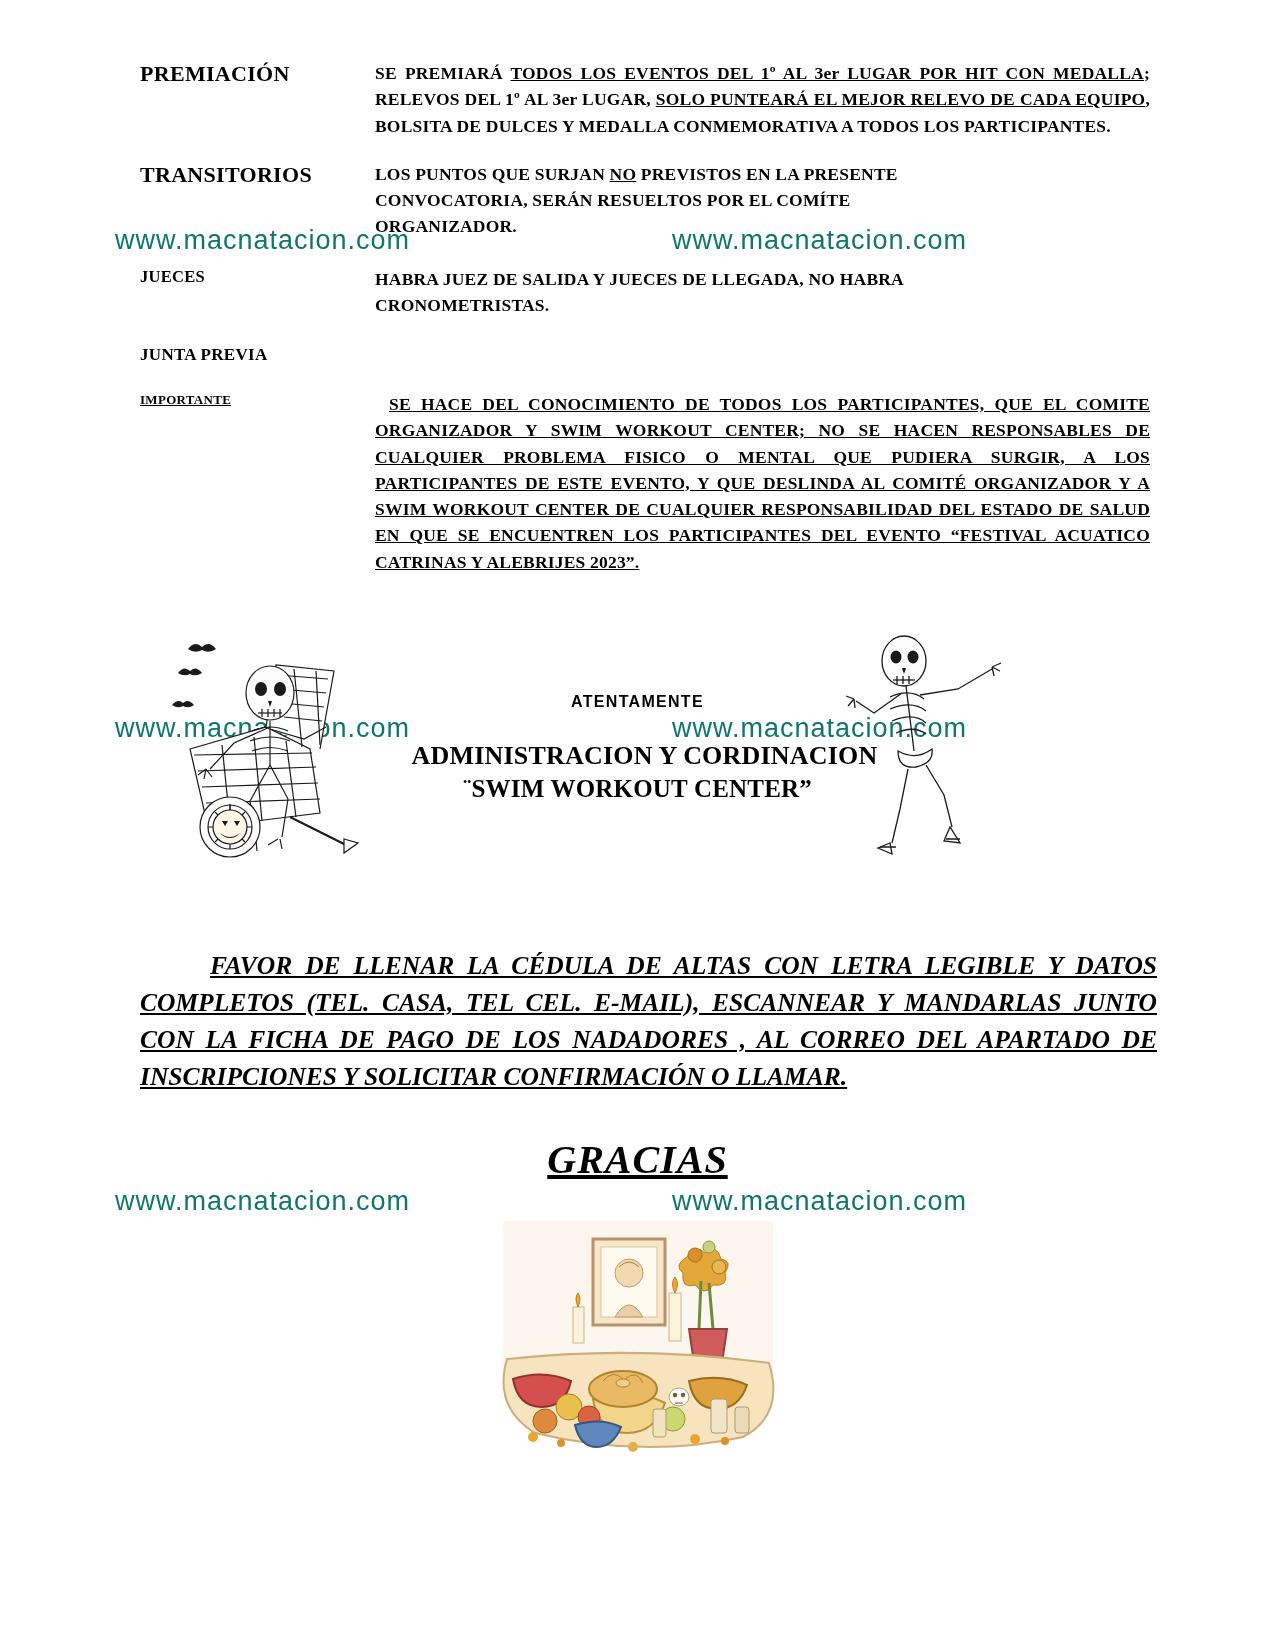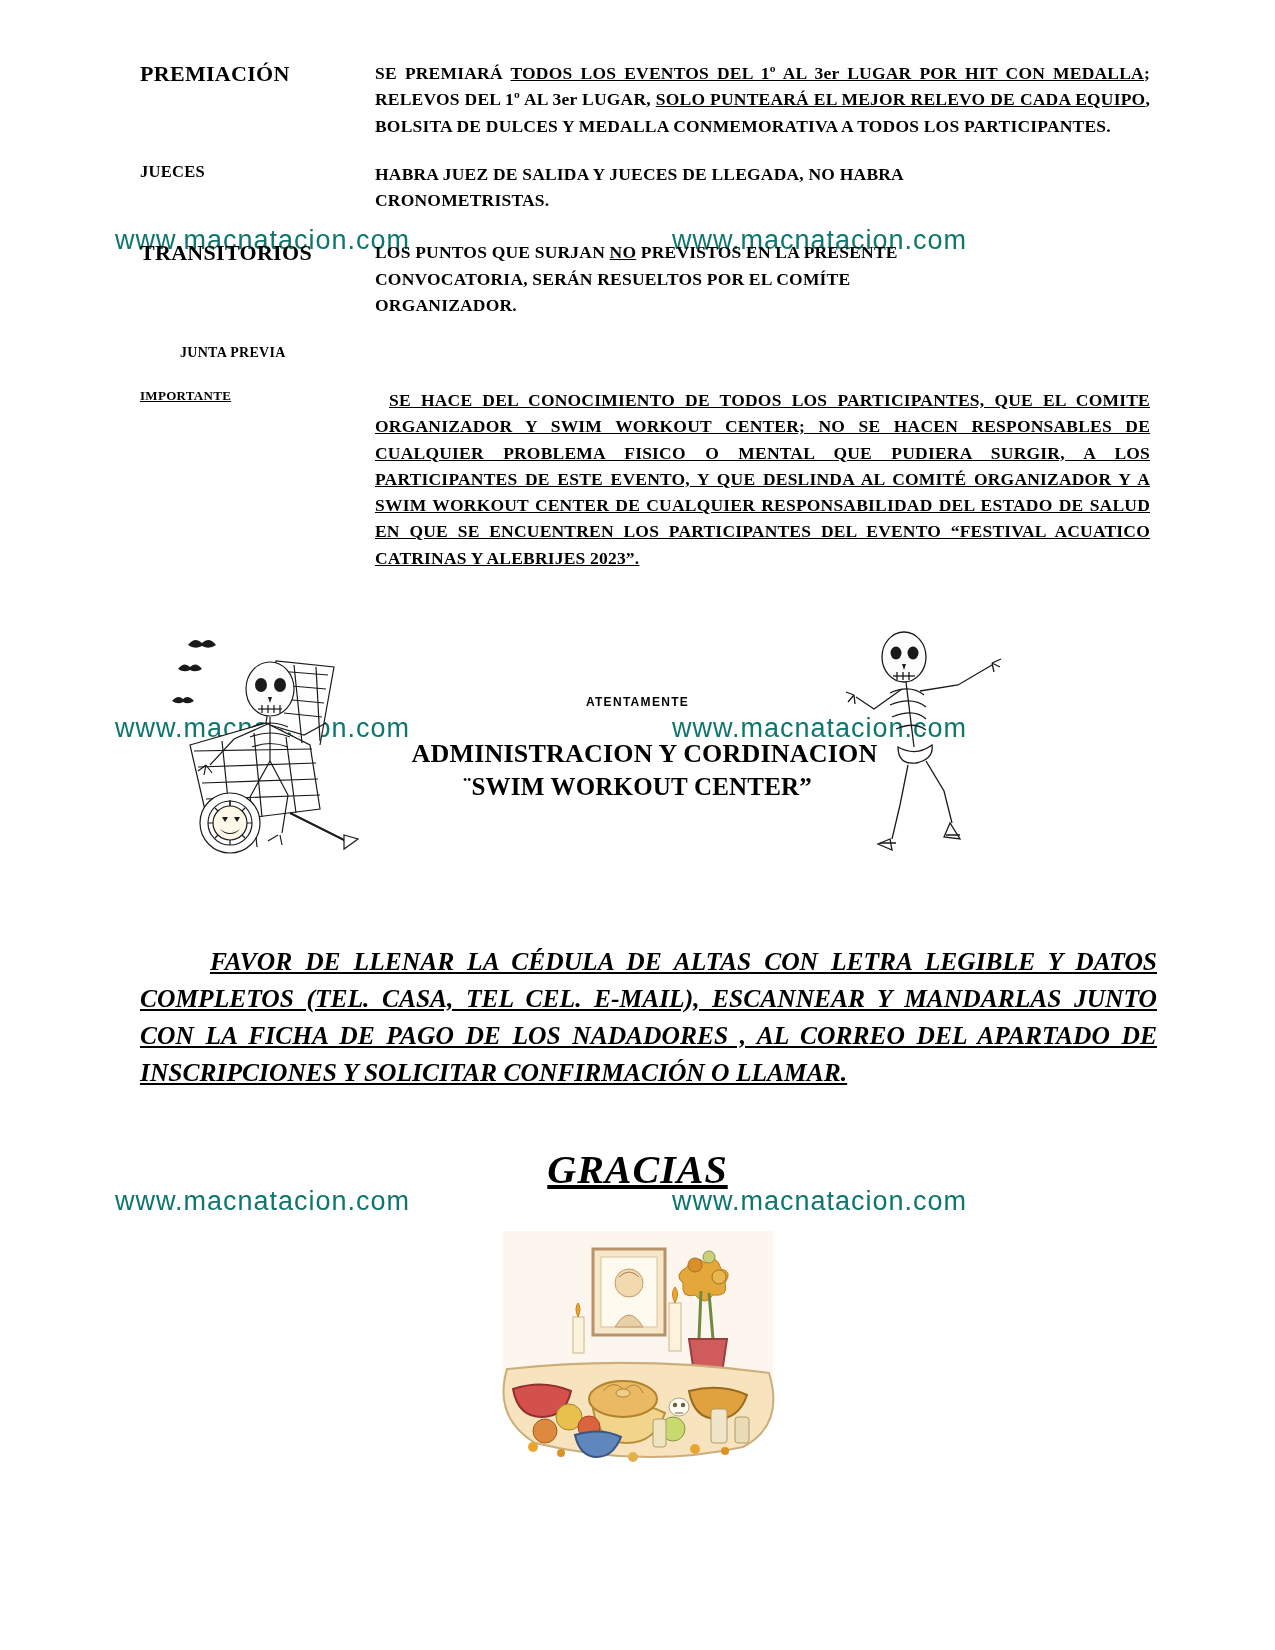--- a/index.html
+++ b/index.html
@@ -75,23 +75,22 @@
   }
   .sig-center {
     position: absolute;
     left: 0; right: 0;
     top: 62px;
     text-align: center;
   }
   .sig-atent {
     font-family: "Liberation Sans", sans-serif;
     font-weight: bold;
-    font-size: 12px;
+    font-size: 16px;
     letter-spacing: 1.3px;
-    margin-top: 6px;
   }
   .sig-line1 {
     margin-top: 30px;
     font-family: "Liberation Serif", serif;
     font-weight: bold;
     font-size: 26px;
     letter-spacing: 0.2px;
     padding-left: 14px;
   }
   .sig-line2 {
@@ -130,21 +129,21 @@
     line-height: 1.45;
     text-align: justify;
     text-align-last: left;
     text-decoration: underline;
   }
   .instr .lead { display: inline-block; width: 70px; }
 
   .thanks {
     position: relative;
     z-index: 2;
-    margin-top: 54px;
+    margin-top: 40px;
     text-align: center;
     font-family: "Liberation Serif", serif;
     font-weight: bold;
     font-style: italic;
     font-size: 40px;
     letter-spacing: 1px;
     text-decoration: underline;
   }
 
   
@@ -169,35 +168,35 @@
 <div class="page">
 
   <div class="row">
     <div class="row-label">PREMIACIÓN</div>
     <div class="row-body just-all">
       <span>SE PREMIARÁ </span><u class="ul">TODOS LOS EVENTOS DEL 1º AL 3er LUGAR POR HIT CON MEDALLA</u><span>; RELEVOS DEL 1º AL 3er LUGAR, </span><u class="ul">SOLO PUNTEARÁ EL MEJOR RELEVO DE CADA EQUIPO</u><span>, BOLSITA DE DULCES Y MEDALLA CONMEMORATIVA A TODOS LOS PARTICIPANTES.</span>
     </div>
   </div>
 
   <div class="row" style="margin-bottom:26px;">
+    <div class="row-label">TRANSITORIOS</div>
+    <div class="row-body" style="max-width:620px;">
+      <span>LOS PUNTOS QUE SURJAN </span><u class="ul">NO</u><span> PREVISTOS EN LA PRESENTE CONVOCATORIA, SERÁN RESUELTOS POR EL COMÍTE ORGANIZADOR.</span>
+    </div>
+  </div>
+
+  <div class="row" style="margin-bottom:26px;">
     <div class="row-label" style="font-size:16.5px;">JUECES</div>
     <div class="row-body" style="max-width:640px;">
       <span>HABRA JUEZ DE SALIDA Y JUECES DE LLEGADA, NO HABRA CRONOMETRISTAS.</span>
     </div>
   </div>
 
   <div class="row" style="margin-bottom:26px;">
-    <div class="row-label">TRANSITORIOS</div>
-    <div class="row-body" style="max-width:620px;">
-      <span>LOS PUNTOS QUE SURJAN </span><u class="ul">NO</u><span> PREVISTOS EN LA PRESENTE CONVOCATORIA, SERÁN RESUELTOS POR EL COMÍTE ORGANIZADOR.</span>
-    </div>
-  </div>
-
-  <div class="row" style="margin-bottom:26px;">
-    <div class="row-label" style="font-size:14px;margin-left:40px;">JUNTA PREVIA</div>
+    <div class="row-label" style="font-size:17px;">JUNTA PREVIA</div>
   </div>
 
   <div class="row" style="margin-bottom:0;">
     <div class="row-label u" style="font-size:13px;">IMPORTANTE</div>
     <div class="row-body just-all">
       <span class="indent-first"></span><u class="ul">SE HACE DEL CONOCIMIENTO DE TODOS LOS PARTICIPANTES, QUE EL COMITE ORGANIZADOR Y SWIM WORKOUT CENTER; NO SE HACEN RESPONSABLES DE CUALQUIER PROBLEMA FISICO O MENTAL QUE PUDIERA SURGIR, A LOS PARTICIPANTES DE ESTE EVENTO, Y QUE DESLINDA AL COMITÉ ORGANIZADOR Y A SWIM WORKOUT CENTER DE CUALQUIER RESPONSABILIDAD DEL ESTADO DE SALUD EN QUE SE ENCUENTREN LOS PARTICIPANTES DEL EVENTO “FESTIVAL ACUATICO CATRINAS Y ALEBRIJES 2023”.</u>
     </div>
   </div>
 
 </div>

